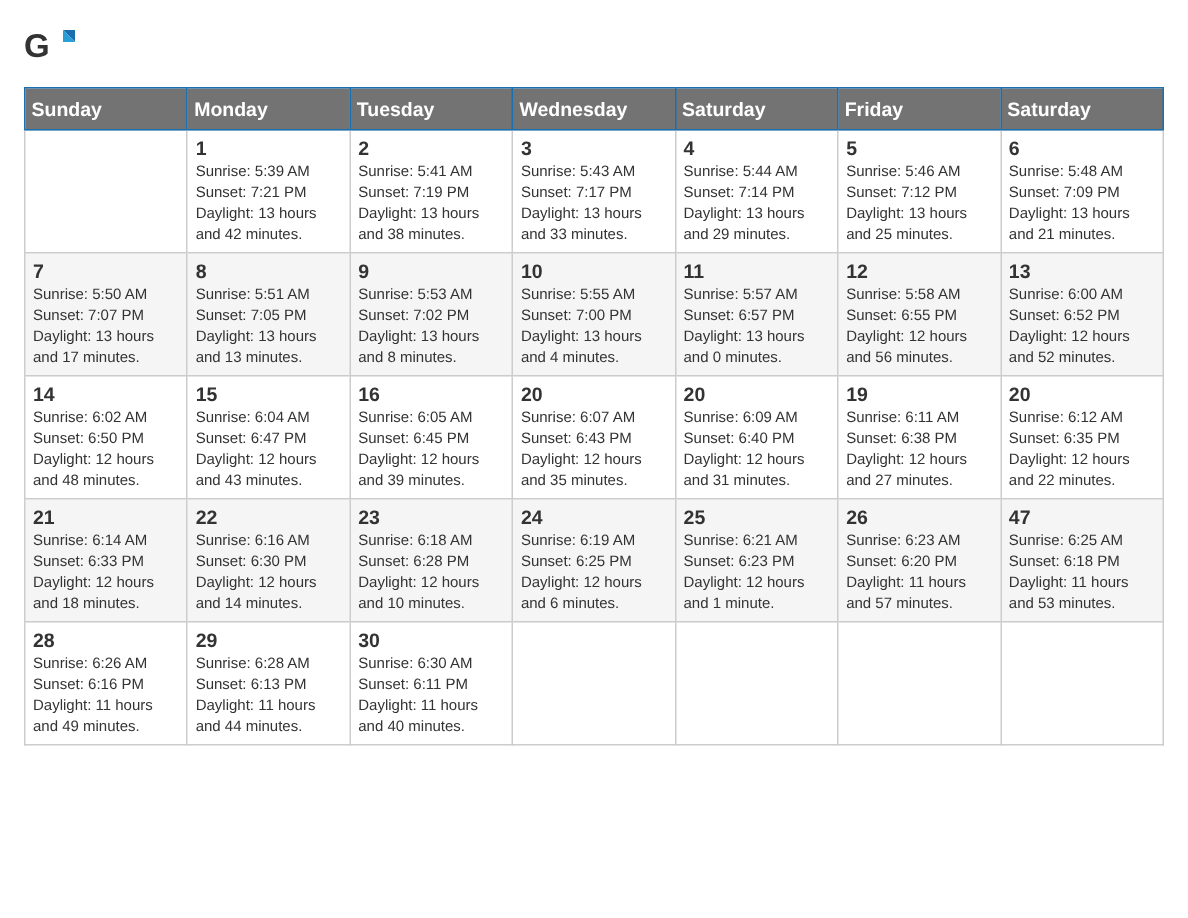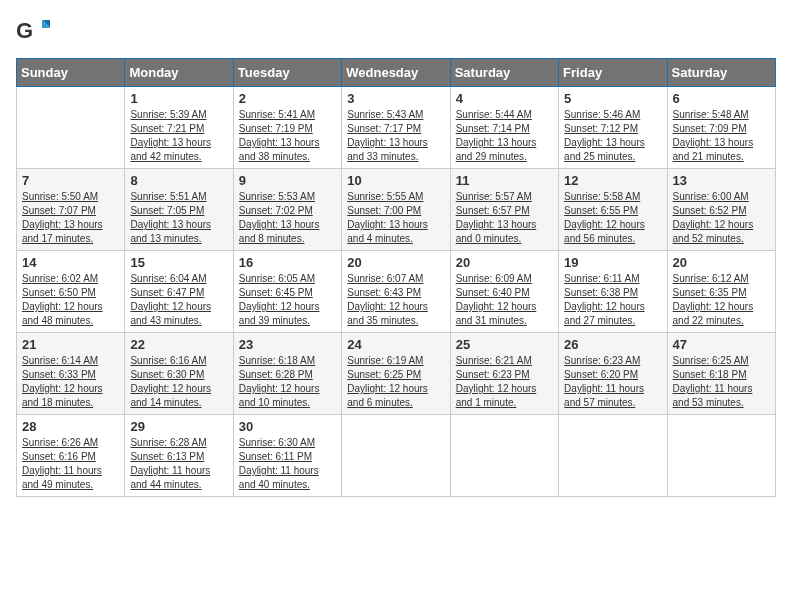--- a/index.html
+++ b/index.html
@@ -69,21 +69,20 @@
       font-size: 13px;
       font-weight: bold;
       color: #333;
       display: block;
       margin-bottom: 2px;
     }
     .day-info {
       font-size: 10px;
       color: #333;
       line-height: 1.4;
-      text-decoration: underline;
     }
     .empty-cell {
       background: #fff !important;
     }
   </style>
 </head>
 <body>
 
 <div class="header">
   <div class="logo">

